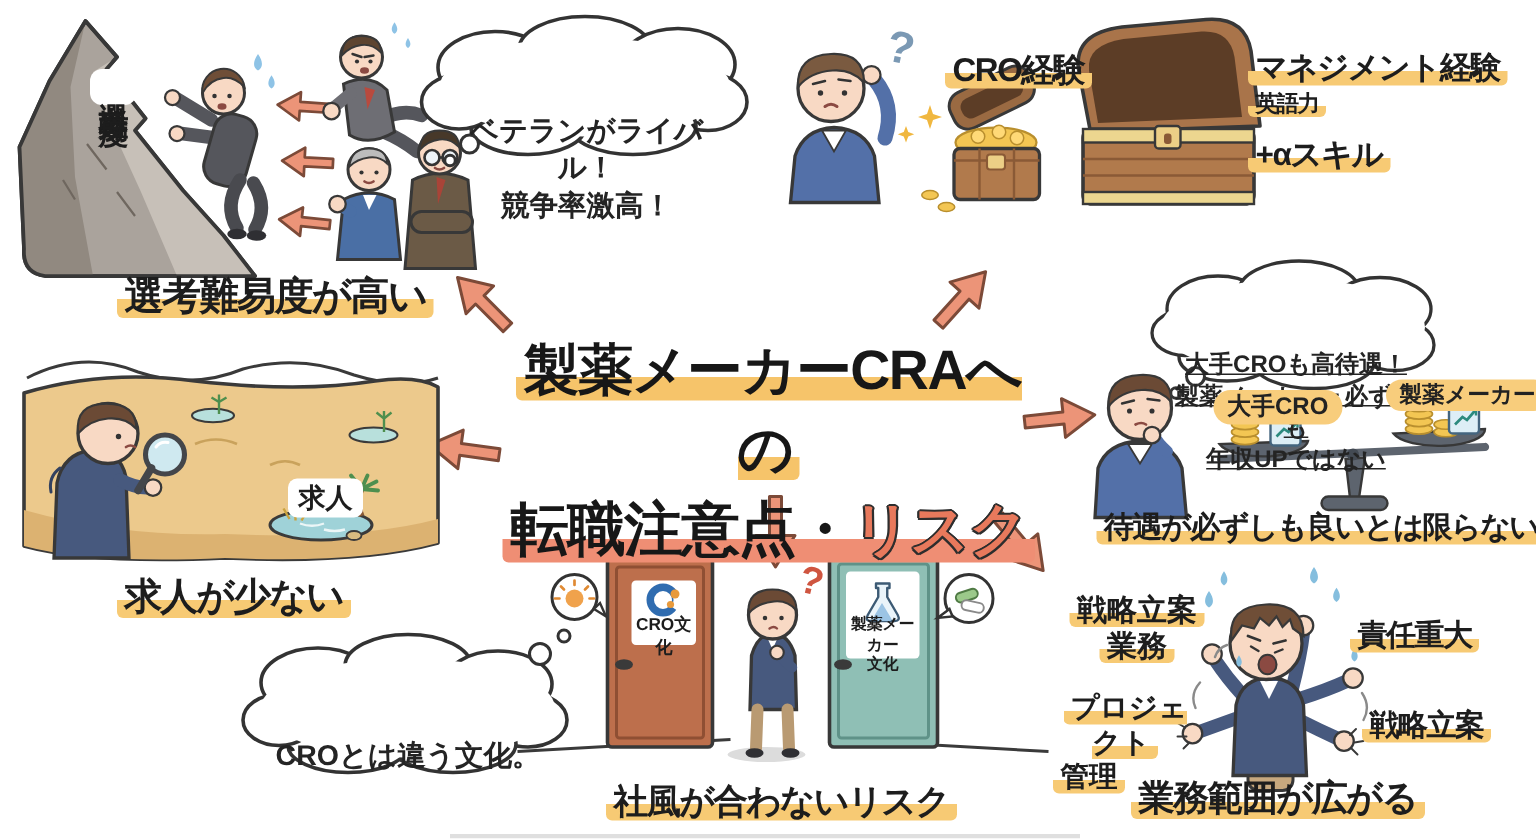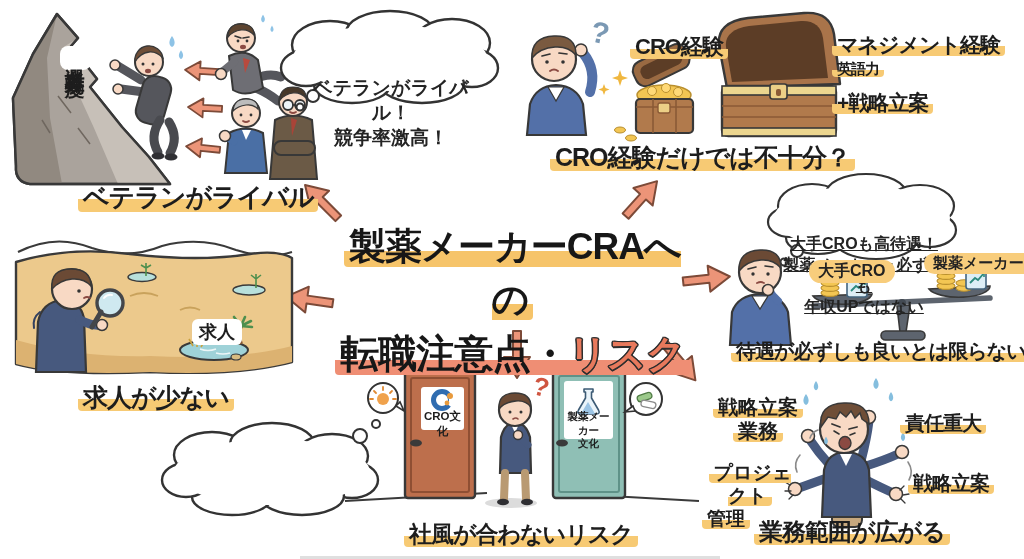--- a/index.html
+++ b/index.html
@@ -356,38 +356,35 @@
 
   <rect x="300" y="556" width="420" height="3" fill="#c9c9c9" opacity="0.6"></rect>
 </svg>
 
 <div class="abs vtext" style="left:60px;top:46px;font-size:20px;">選考難易度</div>
 <div class="bubtxt" style="left:295px;top:31px;width:192px;font-size:19px;">
   <div>ベテランがライバル！</div>
   <div>競争率激高！</div>
 </div>
 <div class="cap" style="left:78px;top:180px;font-size:26px;">
-  <span class="hl">ベテランがライバル</span>
+  <span class="hl">選考難易度が高い</span>
 </div>
 
 <div class="qmark" style="left:591px;top:16px;font-size:30px;color:#7b99b4;transform:rotate(12deg);">?</div>
 <div class="cap" style="left:630px;top:32px;font-size:22px;">
   <span class="hl">CRO経験</span>
 </div>
 <div class="cap" style="left:832px;top:31px;font-size:21px;">
   <span class="hl">マネジメント経験</span>
 </div>
 <div class="cap" style="left:832px;top:60px;font-size:15px;">
   <span class="hl">英語力</span>
 </div>
 <div class="cap" style="left:832px;top:89px;font-size:21px;">
-  <span class="hl">+戦略立案</span>
-</div>
-<div class="cap" style="left:550px;top:141px;font-size:25px;">
-  <span class="hl">CRO経験だけでは不十分？</span>
+  <span class="hl">+αスキル</span>
 </div>
 
 <div class="abs" style="left:325px;top:221px;width:375px;text-align:center;font-weight:800;color:#171717;line-height:1.42;">
   <div style="font-size:37px;letter-spacing:-1px;">
     <span class="hl" style="background:linear-gradient(transparent 62%,#f6c46a 62%);">製薬メーカーCRAへの</span>
   </div>
   <div style="font-size:39px;letter-spacing:-1px;">
     <span style="background:linear-gradient(transparent 64%,#ef8e74 64%);border-radius:4px;padding:0 5px;">
       <span>転職注意点・</span><span class="accent">リスク</span>
     </span>
@@ -410,20 +407,21 @@
   <span class="hl">待遇が必ずしも良いとは限らない</span>
 </div>
 
 <div class="qmark" style="left:533px;top:372px;font-size:26px;color:#cf5540;transform:rotate(14deg);">?</div>
 <div class="abs" style="left:421px;top:409px;width:43px;text-align:center;font-weight:800;font-size:11.5px;color:#1d1d1d;">CRO文化</div>
 <div class="abs" style="left:564px;top:410px;width:49px;text-align:center;font-weight:800;font-size:10.5px;color:#1d1d1d;line-height:1.3;">
   <div>製薬メーカー</div>
   <div>文化</div>
 </div>
 <div class="bubtxt" style="left:172px;top:448px;width:200px;font-size:19px;">
+  <div>CROとは違う文化。</div>
 </div>
 <div class="cap" style="left:404px;top:519px;font-size:23px;">
   <span class="hl">社風が合わないリスク</span>
 </div>
 
 <div class="abs" style="left:712px;top:396px;width:92px;text-align:center;font-weight:800;font-size:20px;color:#1d1d1d;line-height:1.18;">
   <div><span class="hl">戦略立案</span></div>
   <div><span class="hl">業務</span></div>
 </div>
 <div class="cap" style="left:900px;top:410px;font-size:20px;text-align:right;">

